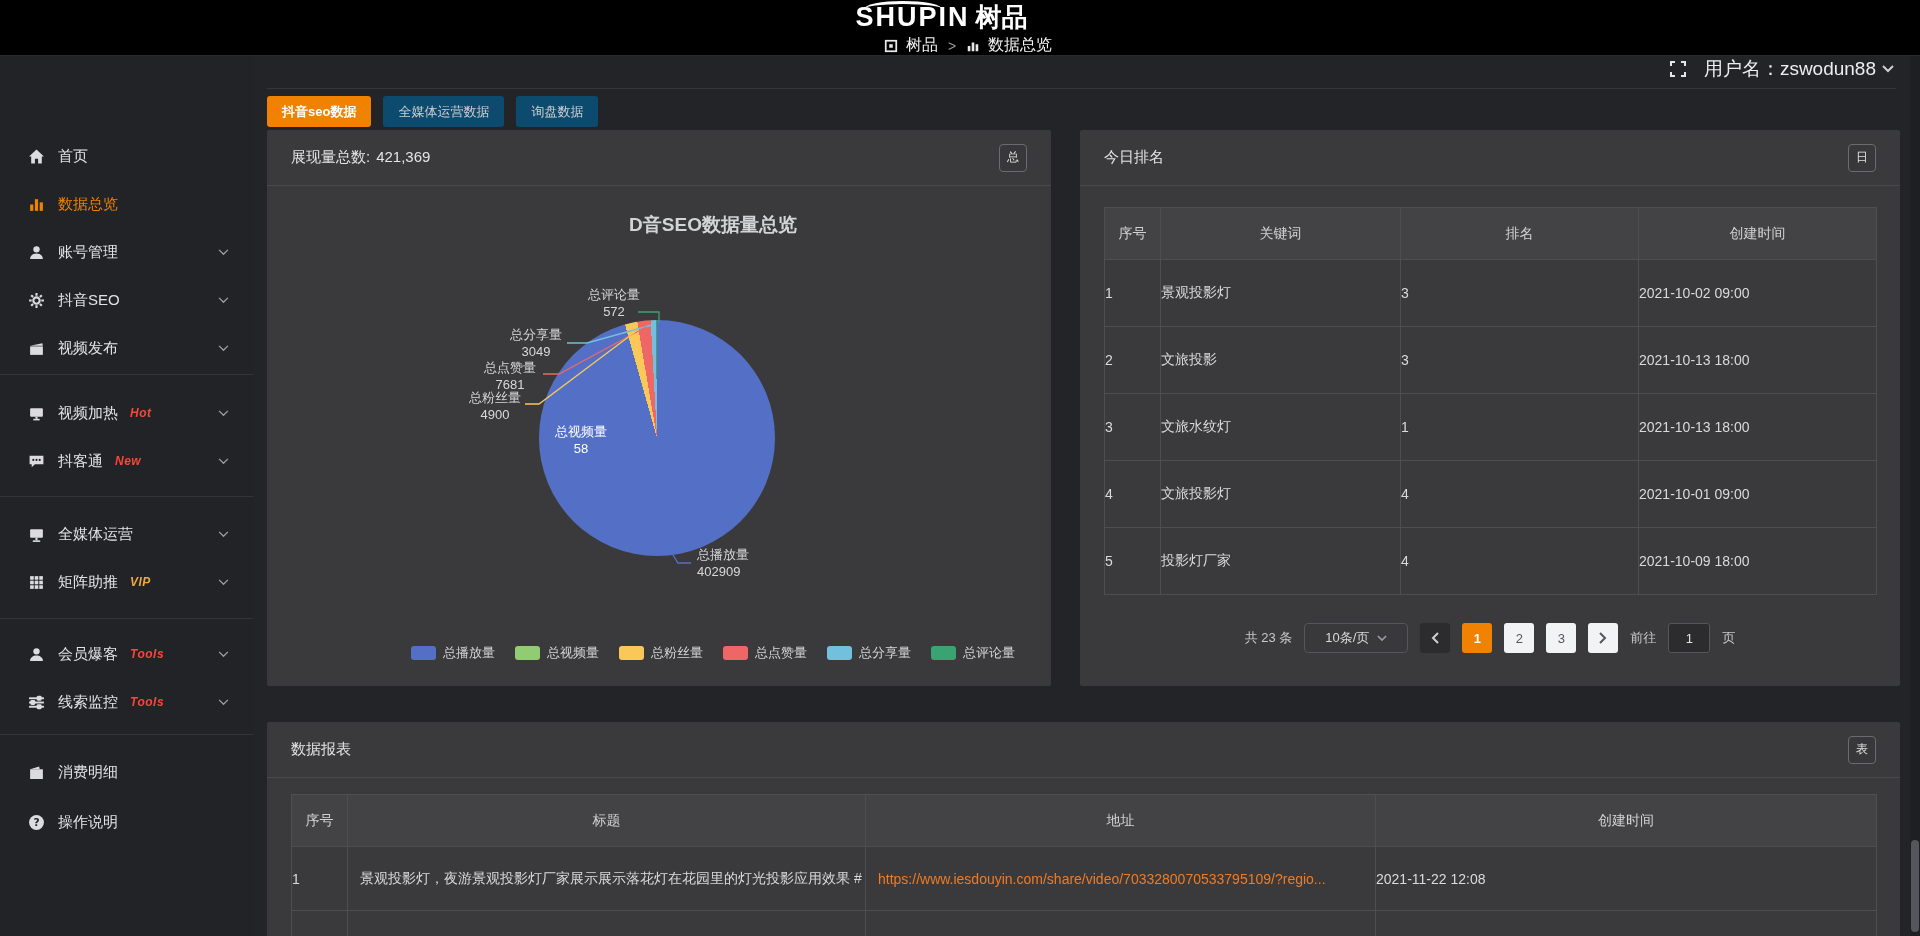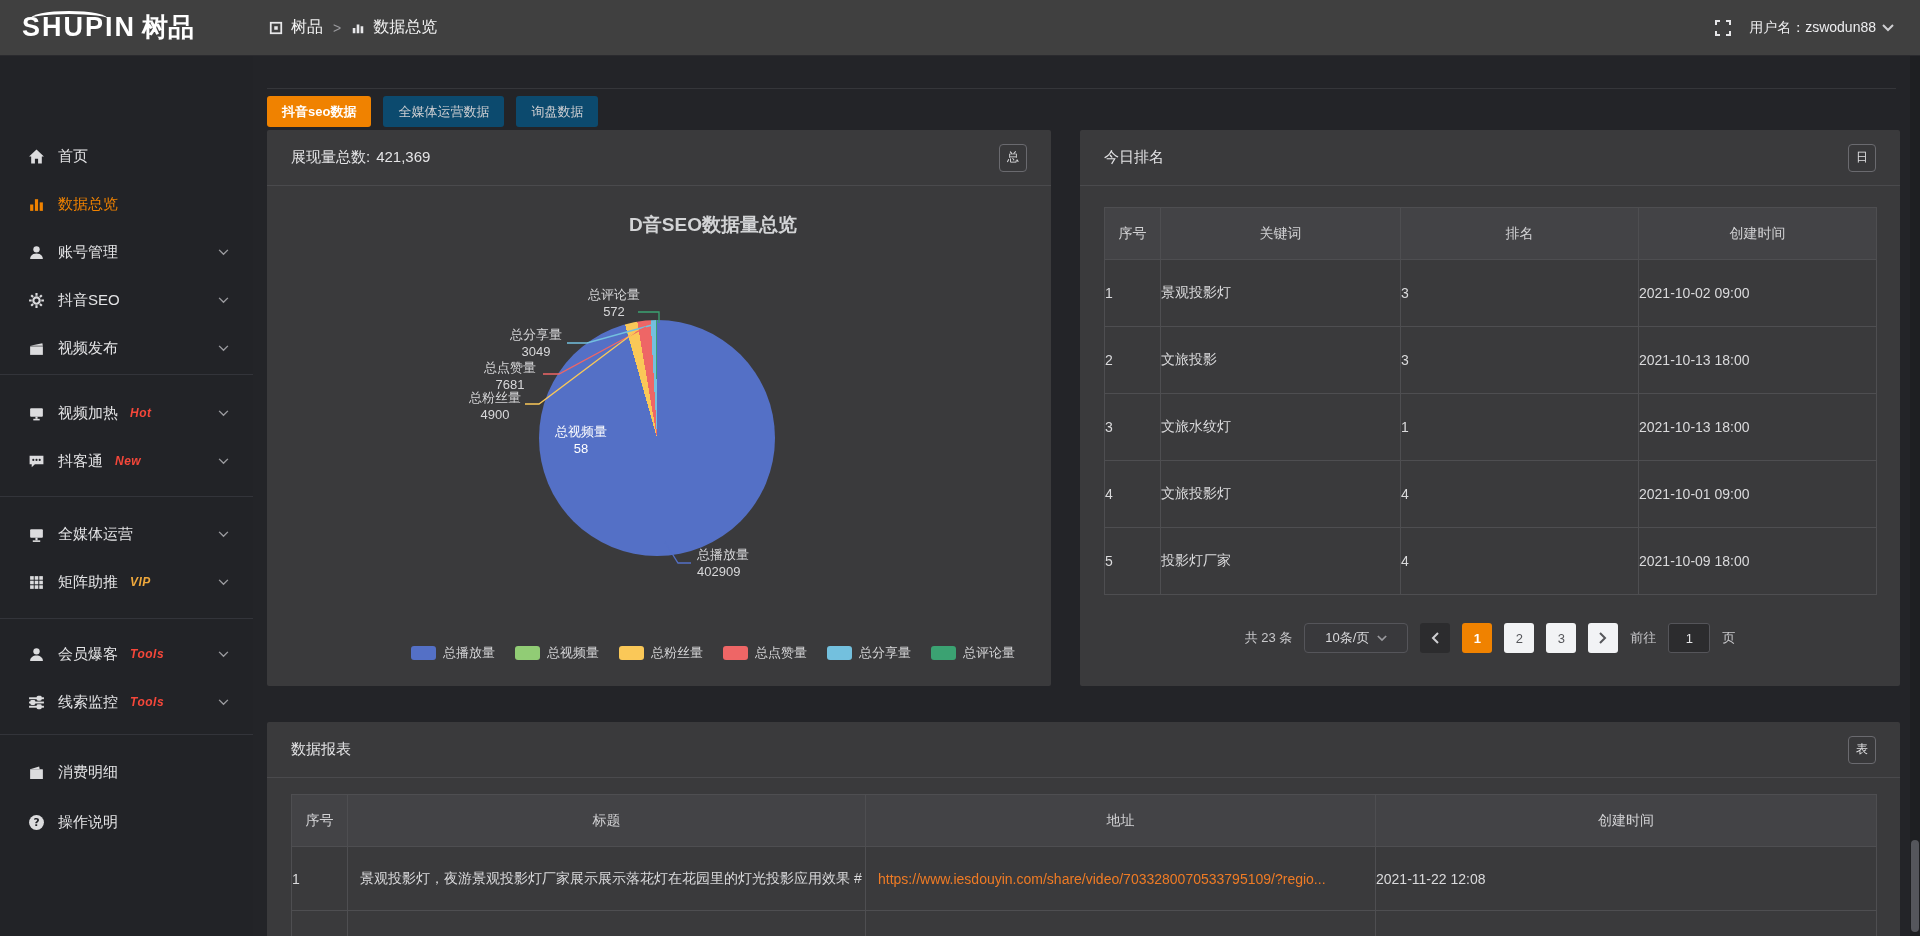--- a/index.html
+++ b/index.html
@@ -1,32 +1,32 @@
 <!DOCTYPE html>
 <html style="--accent: #f08200; --hot: #f5473a; --vip: #efa83c; --link: #ef7b25;"><head>
 <meta charset="utf-8">
 <style>
   * { margin:0; padding:0; box-sizing:border-box; }
   html,body { width:1920px; height:936px; overflow:hidden; background:#232428;
               font-family:"Liberation Sans","DejaVu Sans",sans-serif; color:#e2e2e4; }
 
   
-  .app-header { position:absolute; left:0; top:0; width:1920px; height:56px; background:#404040;
-                display:flex; align-items:center; z-index:5; border-bottom:1px solid #2a2a2e; }
+  .app-header { position:absolute; left:0; top:0; width:1920px; height:56px; background:#000000;
+                display:flex; align-items:center; z-index:5; border-bottom:1px solid #2a2a2e;flex-direction:column; }
   .logo { width:253px; padding-left:22px; display:flex; align-items:baseline; position:relative; }
   .logo-en { font-size:27px; font-weight:bold; letter-spacing:2px; color:#fff; position:relative; }
   .logo-arc { position:absolute; left:30px; top:1px; width:78px; height:16px;
               border-top:3px solid #fff; border-radius:50% 50% 0 0; }
   .logo-cn { font-size:26px; font-weight:bold; color:#fff; margin-left:6px; }
   .breadcrumb { display:flex; align-items:center; gap:8px; font-size:16px; color:#f2f2f2; margin-left:16px; }
   .breadcrumb svg { display:block; }
   .crumb-sep { color:#9a9a9e; font-size:14px; margin:0 2px; }
   .user-area { margin-left:auto; display:flex; align-items:center; gap:18px; padding-right:26px; }
   .fullscreen-btn { background:none; border:none; cursor:pointer; color:#e6e6e8; display:flex; }
-  .user-name { font-size:14px; color:#ededef; display:flex; align-items:center; gap:6px; }
+  .user-name { font-size:19px; color:#ededef; display:flex; align-items:center; gap:6px; }
 
   
   .sidebar { position:absolute; left:0; top:56px; width:253px; height:880px; background:#222327; }
   .side-item { position:absolute; left:0; width:253px; height:48px; display:flex; align-items:center;
                padding-left:27px; cursor:pointer; color:#e3e3e5; font-size:15px; }
   .side-item .s-icon { width:18px; height:18px; margin-right:13px; display:flex; align-items:center; justify-content:center; color:#dcdcde; }
   .side-item.active { color:var(--accent); }
   .side-item.active .s-icon { color:var(--accent); }
   .side-badge { font-size:12px; font-weight:bold; font-style:italic; margin-left:12px; letter-spacing:.5px; }
   .side-badge.red { color:var(--hot); }

